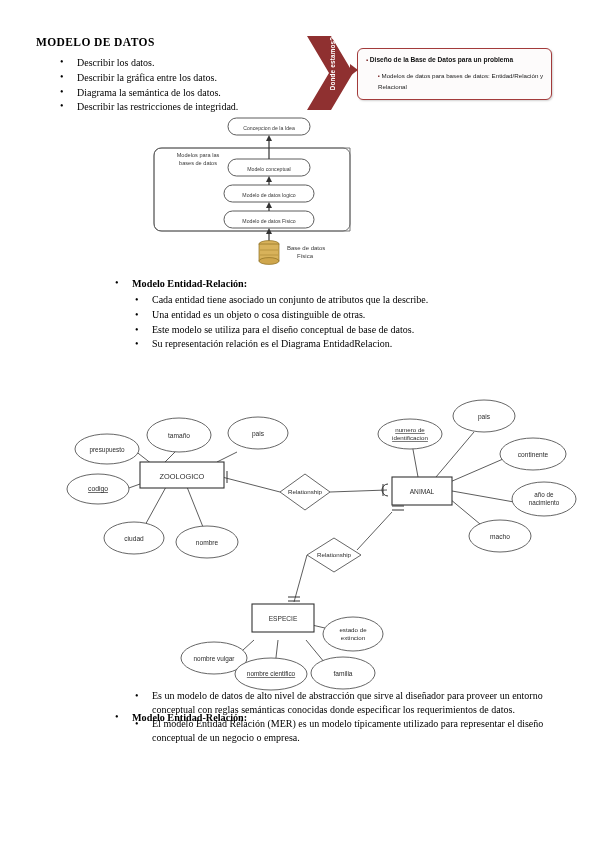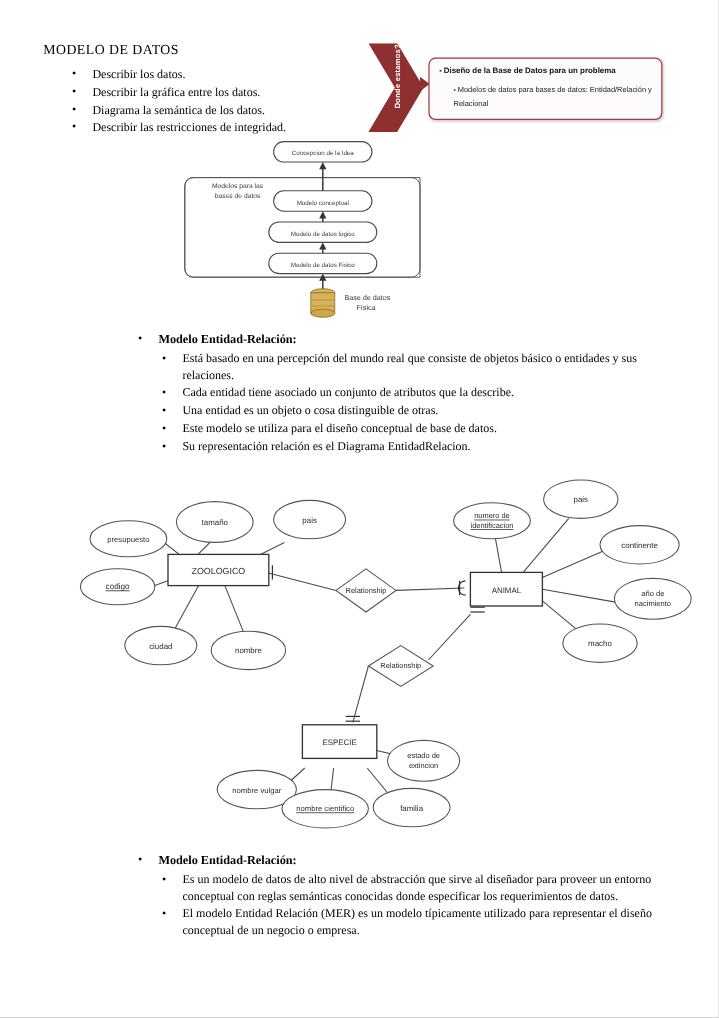--- a/index.html
+++ b/index.html
@@ -5,21 +5,21 @@
   html,body{margin:0;padding:0;background:#b0b0b0;}
   body{font-family:"Liberation Serif", serif;}
   .page{
     position:relative;width:599px;height:848px;background:#ffffff;
     margin:0 auto;overflow:hidden;
   }
   .doc{position:absolute;left:0;top:0;width:599px;height:848px;}
 
   
   .h1{
-    position:absolute;left:36px;top:36px;font-size:11.5px;font-weight:normal;
+    position:absolute;left:36px;top:36px;font-size:11.5px;font-weight:bold;
     letter-spacing:.4px;color:#000;
   }
   .bul-list{position:absolute;list-style:none;margin:0;padding:0;}
   .bul-list li{
     position:relative;font-size:10px;line-height:13.6px;color:#000;
     padding-left:13px;margin-bottom:1.2px;
   }
   .bul-list li:before{
     content:"\2022";position:absolute;left:0;top:-1px;font-size:10px;
   }
@@ -34,21 +34,21 @@
   }
   .sec-head:before{
     content:"\2022";position:absolute;left:5px;top:-1px;font-weight:normal;
   }
   #sec1-head{left:110px;top:278px;}
   #sec2-head{left:110px;top:712px;}
 
   #sec1-list{left:130px;top:293px;width:420px;}
   #sec1-list li{padding-left:22px;}
   #sec1-list li:before{left:5px;top:0;}
-  #sec2-list{left:130px;top:727px;width:420px;}
+  #sec2-list{left:130px;top:689px;width:420px;}
   #sec2-list li{padding-left:22px;}
   #sec2-list li:before{left:5px;top:0;}
 
   
   .chevron{
     position:absolute;left:307px;top:36px;width:46px;height:74px;
   }
   .chevron svg{display:block;}
   .chev-label{
     position:absolute;left:-12px;top:24px;width:74px;
@@ -151,21 +151,20 @@
         <line x1="110" y1="135" x2="128" y2="135" stroke="#a9842f" stroke-width="0.6"></line>
         <line x1="110" y1="140" x2="128" y2="140" stroke="#a9842f" stroke-width="0.6"></line>
       </g>
       <text x="137" y="135" font-size="6" fill="#3a3a3a">Base de datos</text>
       <text x="147" y="143" font-size="6" fill="#3a3a3a">Física</text>
     </svg>
   </div>
 
   <div class="sec-head" id="sec1-head">Modelo Entidad-Relación:</div>
   <ul class="bul-list" id="sec1-list">
-    <li>Está basado en una percepción del mundo real que consiste de objetos básico o entidades y sus relaciones.</li>
     <li>Cada entidad tiene asociado un conjunto de atributos que la describe.</li>
     <li>Una entidad es un objeto o cosa distinguible de otras.</li>
     <li>Este modelo se utiliza para el diseño conceptual de base de datos.</li>
     <li>Su representación relación es el Diagrama EntidadRelacion.</li>
   </ul>
 
   <div class="er">
     <svg width="520" height="305" viewBox="0 0 520 305">
       <g stroke="#4b4b4b" stroke-width="0.9" fill="none">
 

